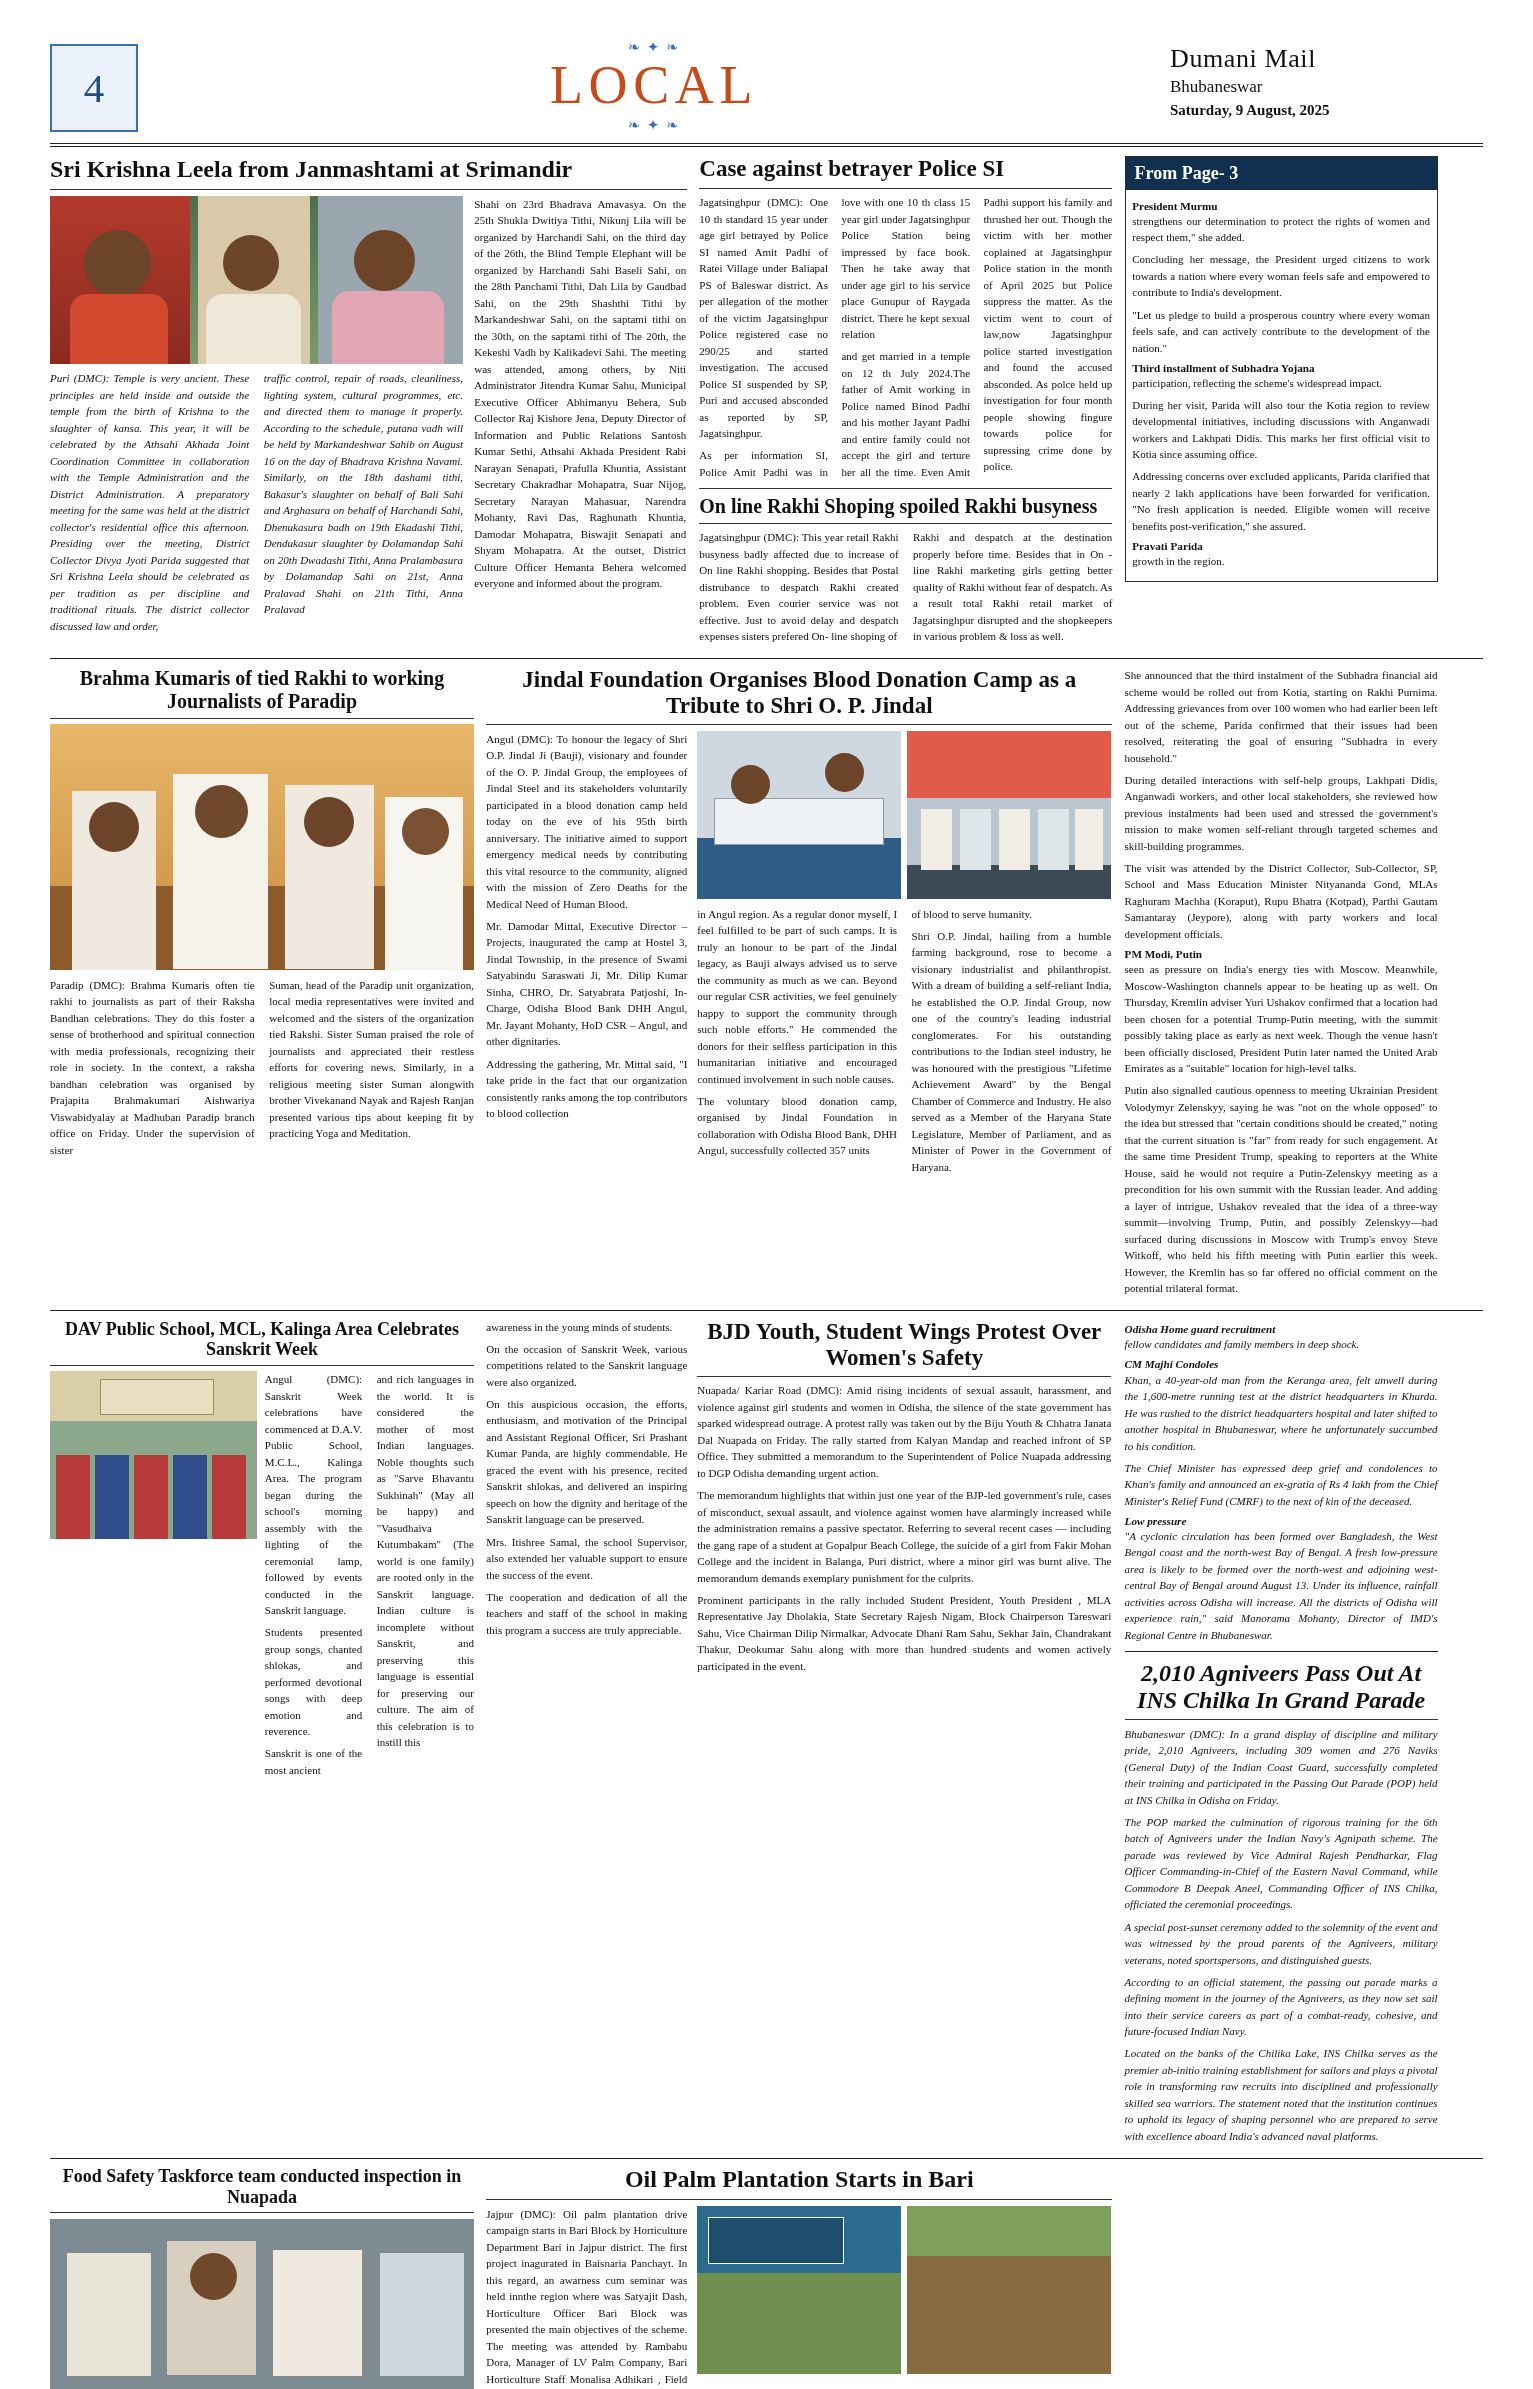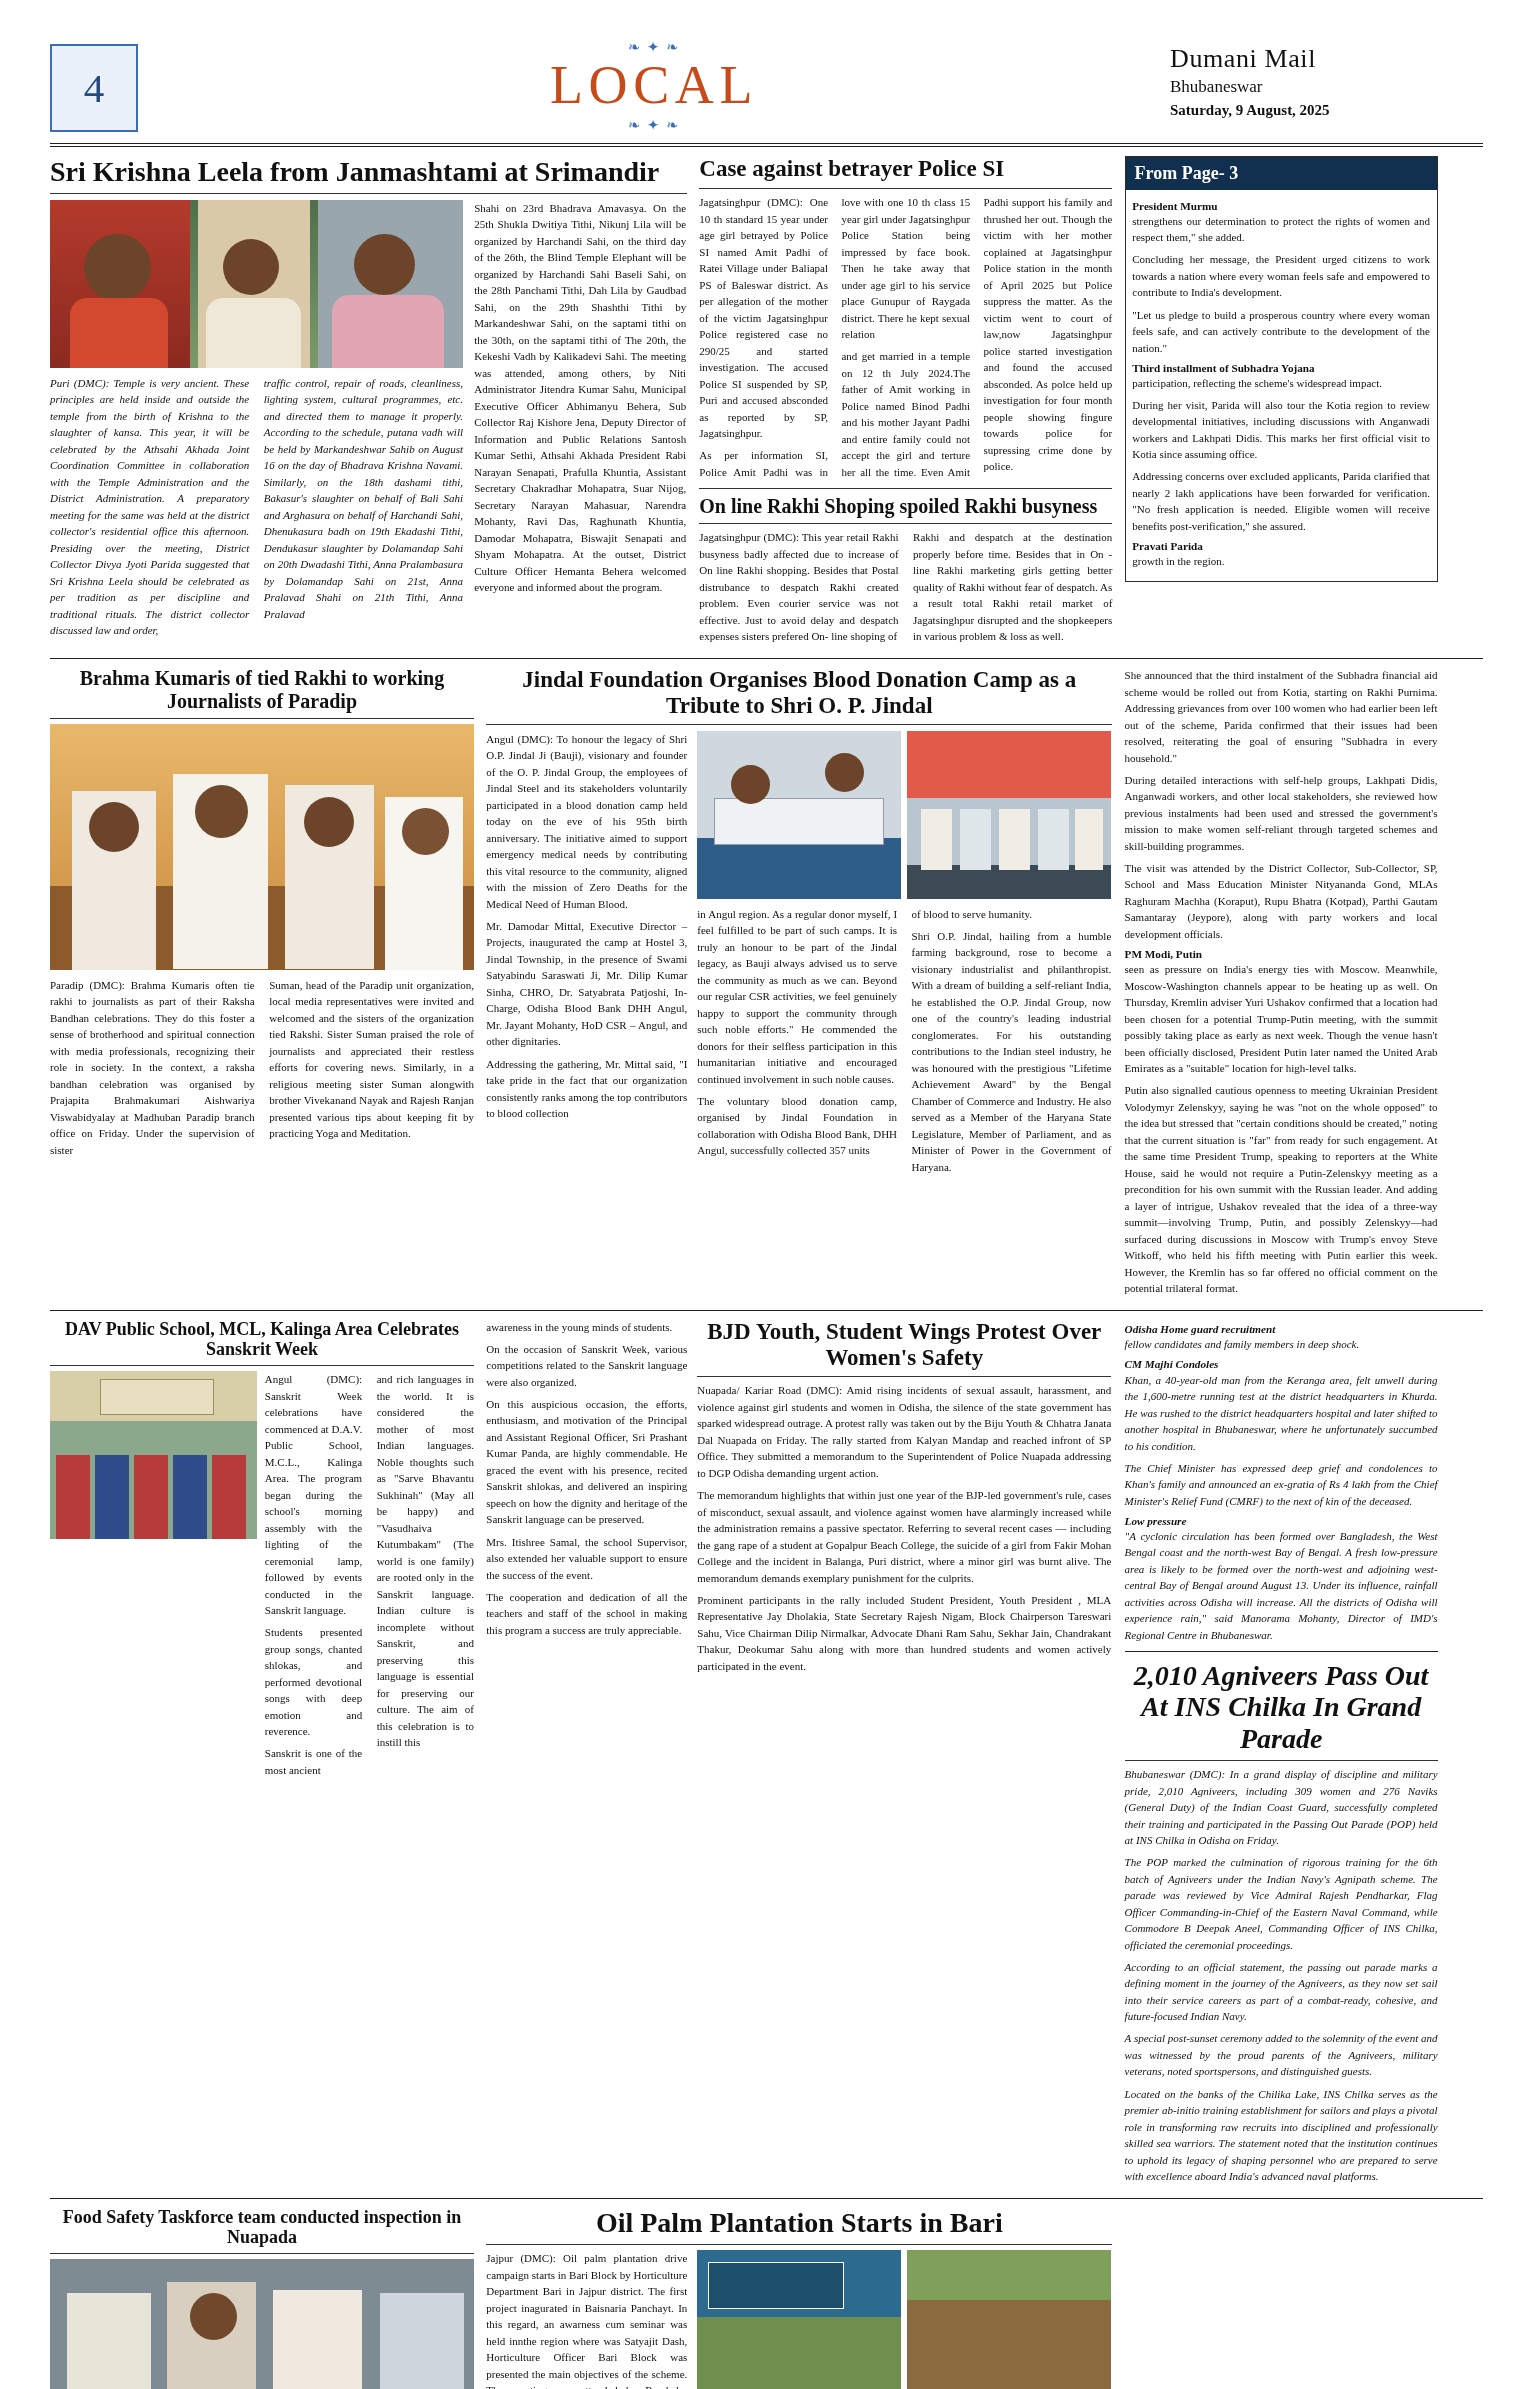--- a/index.html
+++ b/index.html
@@ -21,21 +21,21 @@
   .mast-rule2{border-top:0.6px solid #222;margin:2.2px 50px 0 50px;}
 
   
   .content{padding:9px 50px 22.3px 50px;box-sizing:border-box;}
   .row{display:flex;gap:12.3px;align-items:flex-start;}
   .colA{width:637px;}
   .colB{width:413px;}
   .colC{width:313px;}
 
   .hl{font-family:"Liberation Serif",serif;font-weight:bold;text-align:center;line-height:1.12;}
-  .hl-xl{font-size:28px;}
+  .hl-xl{font-size:24px;}
   .hl-lg{font-size:23px;}
   .hl-md{font-size:20px;}
   .hl-sm{font-size:18px;}
 
   .rule-thin{border-top:0.6px solid #333;margin:5.6px 0;}
   .rule-thick{border-top:1.7px solid #222;margin:7.8px 0;}
 
   .cols2{column-count:2;column-gap:14.5px;column-rule:0;}
   .cols3{column-count:3;column-gap:13.4px;}
   p.body{font-size:11px;line-height:1.5;text-align:justify;margin:0 0 5.6px 0;font-family:"Liberation Serif",serif;}
@@ -260,22 +260,22 @@
             <p class="body">Khan, a 40-year-old man from the Keranga area, felt unwell during the 1,600-metre running test at the district headquarters in Khurda. He was rushed to the district headquarters hospital and later shifted to another hospital in Bhubaneswar, where he unfortunately succumbed to his condition.</p>
             <p class="body">The Chief Minister has expressed deep grief and condolences to Khan's family and announced an ex-gratia of Rs 4 lakh from the Chief Minister's Relief Fund (CMRF) to the next of kin of the deceased.</p>
             <div class="sub">Low pressure</div>
             <p class="body">"A cyclonic circulation has been formed over Bangladesh, the West Bengal coast and the north-west Bay of Bengal. A fresh low-pressure area is likely to be formed over the north-west and adjoining west-central Bay of Bengal around August 13. Under its influence, rainfall activities across Odisha will increase. All the districts of Odisha will experience rain," said Manorama Mohanty, Director of IMD's Regional Centre in Bhubaneswar.</p>
           </div>
         <div class="rule-thick"></div>
         <div class="hl hl-xl" style="color:#111;">2,010 Agniveers Pass Out At INS Chilka In Grand Parade</div>
         <div class="rule-thin"></div>
         <p class="body"><span>Bhubaneswar (DMC): In a grand display of discipline and military pride, 2,010 Agniveers, including 309 women and 276 Naviks (General Duty) of the Indian Coast Guard, successfully completed their training and participated in the Passing Out Parade (POP) held at INS Chilka in Odisha on Friday.</span></p>
         <p class="body"><span>The POP marked the culmination of rigorous training for the 6th batch of Agniveers under the Indian Navy's Agnipath scheme. The parade was reviewed by Vice Admiral Rajesh Pendharkar, Flag Officer Commanding-in-Chief of the Eastern Naval Command, while Commodore B Deepak Aneel, Commanding Officer of INS Chilka, officiated the ceremonial proceedings.</span></p>
+        <p class="body"><span>A special post-sunset ceremony added to the solemnity of the event and was witnessed by the proud parents of the Agniveers, military veterans, noted sportspersons, and distinguished guests.</span></p>
         <p class="body"><span>According to an official statement, the passing out parade marks a defining moment in the journey of the Agniveers, as they now set sail into their service careers as part of a combat-ready, cohesive, and future-focused Indian Navy.</span></p>
-        <p class="body"><span>A special post-sunset ceremony added to the solemnity of the event and was witnessed by the proud parents of the Agniveers, military veterans, noted sportspersons, and distinguished guests.</span></p>
         <p class="body"><span>Located on the banks of the Chilika Lake, INS Chilka serves as the premier ab-initio training establishment for sailors and plays a pivotal role in transforming raw recruits into disciplined and professionally skilled sea warriors. The statement noted that the institution continues to uphold its legacy of shaping personnel who are prepared to serve with excellence aboard India's advanced naval platforms.</span></p>
       </div>
     </div>
 
     <div class="rule-thick"></div>
 
     <div class="row">
       <div style="width:424px;">
         <div class="hl hl-sm">Food Safety Taskforce team conducted inspection in Nuapada</div>
         <div class="rule-thin"></div>

